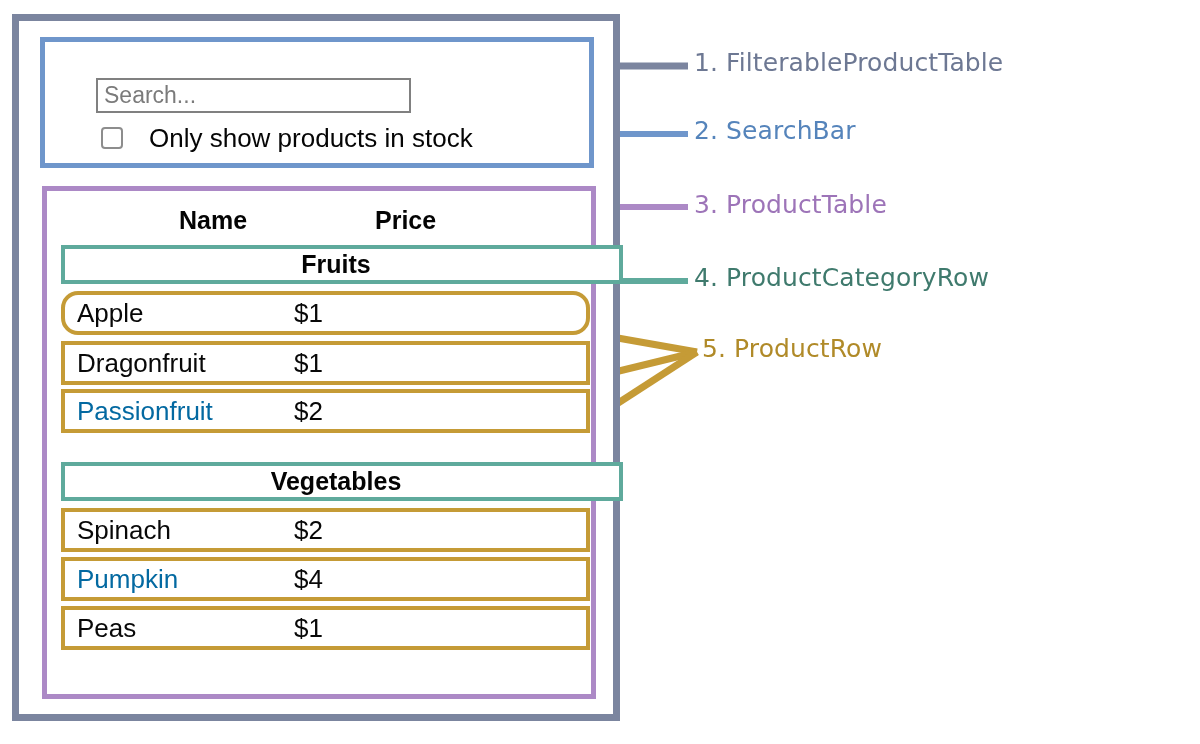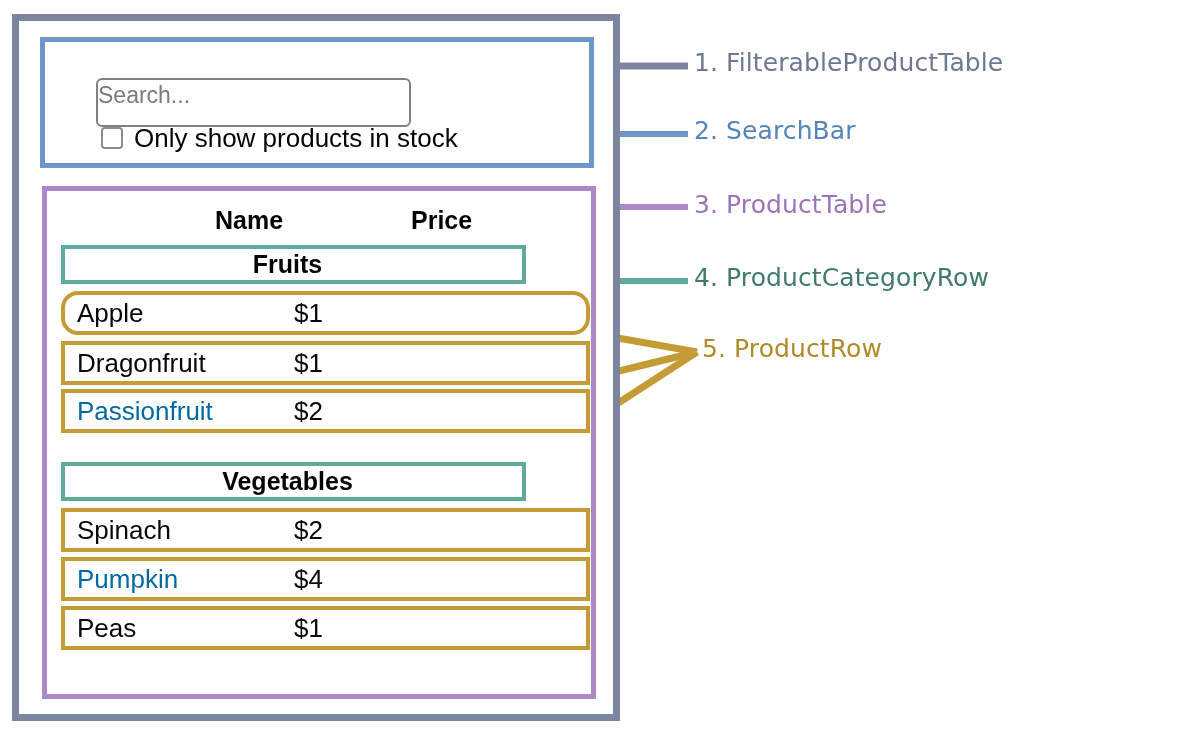--- a/index.html
+++ b/index.html
@@ -58,40 +58,41 @@
     background: #ffffff;
     box-sizing: border-box;
     z-index: 12;
   }
 
   .search-input {
     position: absolute;
     left: 51px;
     top: 36px;
     width: 315px;
-    height: 49px;
+    height: 35px;
     border: 2px solid #808080;
-    border-radius: 6px;
+    border-radius: 0;
     background: #ffffff;
     box-sizing: border-box;
     color: #7b7b7b;
     font-size: 23px;
     line-height: 31px;
+    padding-left: 6px;
     font-family: "Liberation Sans", sans-serif;
     white-space: nowrap;
     overflow: hidden;
   }
 
   .checkbox-row {
     position: absolute;
     left: 56px;
     top: 82px;
     display: flex;
     align-items: center;
-    gap: 11px;
+    gap: 26px;
   }
   .checkbox-glyph {
     width: 22px;
     height: 22px;
     border: 2px solid #8d8d8d;
     border-radius: 4px;
     background: #ffffff;
     box-sizing: border-box;
     flex: 0 0 auto;
   }
@@ -115,30 +116,29 @@
     z-index: 12;
   }
 
   .col-head {
     position: absolute;
     top: 15px;
     font-size: 25px;
     font-weight: bold;
     color: #040404;
     white-space: nowrap;
-    margin-left: 36px;
   }
   .col-head.name  { left: 132px; }
   .col-head.price { left: 328px; }
 
   
   .category-row {
     position: absolute;
     left: 14px;
-    width: 465px;
+    width: 562px;
     height: 39px;
     border: 4px solid #5faa9c;
     background: #ffffff;
     box-sizing: border-box;
     display: flex;
     align-items: center;
     justify-content: center;
     z-index: 13;
   }
   .category-row .cat-label {

